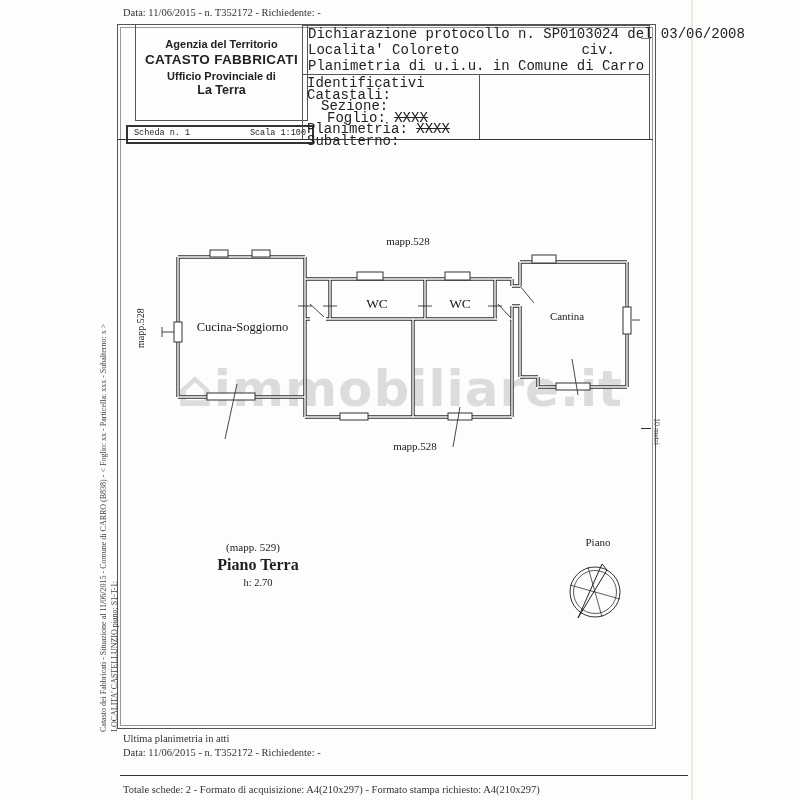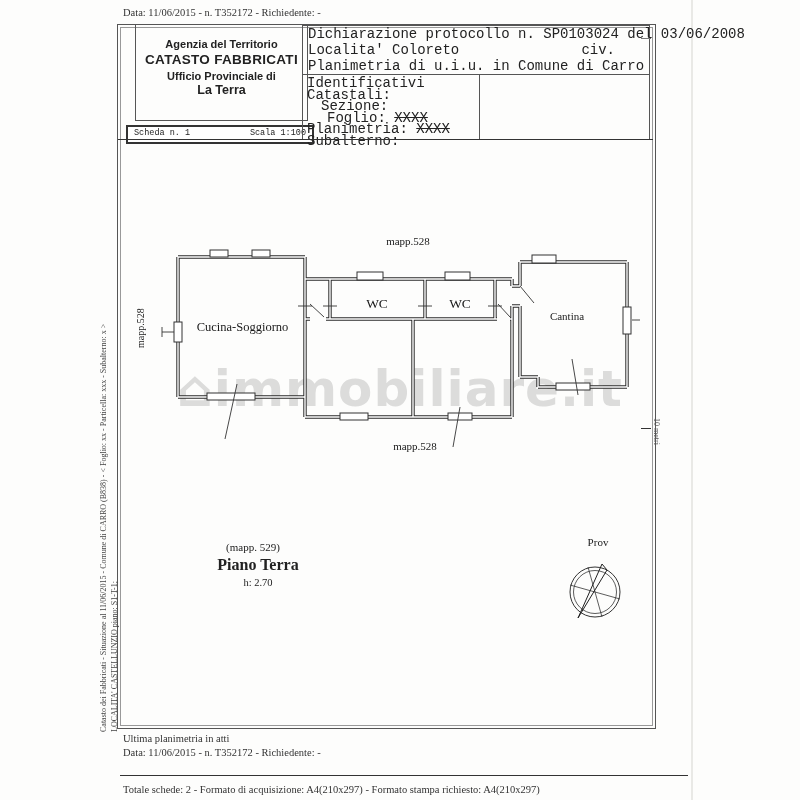--- a/index.html
+++ b/index.html
@@ -178,21 +178,21 @@
 <div class="abs serif plan-label" style="left:165px;top:320px;width:155px;font-size:12.5px;">Cucina-Soggiorno</div>
 <div class="abs serif plan-label" style="left:337px;top:296px;width:80px;font-size:13.5px;">WC</div>
 <div class="abs serif plan-label" style="left:420px;top:296px;width:80px;font-size:13.5px;">WC</div>
 <div class="abs serif plan-label" style="left:527px;top:310px;width:80px;font-size:11px;">Cantina</div>
 <div class="abs serif plan-label" style="left:375px;top:440px;width:80px;font-size:11px;">mapp.528</div>
 
 <div class="abs serif floor-ref">(mapp. 529)</div>
 <div class="abs serif floor-title">Piano Terra</div>
 <div class="abs serif floor-h">h: 2.70</div>
 
-<div class="abs serif nord-label">Prov</div>
+<div class="abs serif nord-label">Piano</div>
 <svg class="abs" style="left:552px;top:530px;" width="100" height="100" viewBox="0 0 100 100">
   <circle cx="43" cy="62" r="25" fill="none" stroke="#333" stroke-width="1"></circle>
   <circle cx="43" cy="62" r="21.5" fill="none" stroke="#333" stroke-width="0.8"></circle>
   <path d="M18,55 L68,69 M36,37 L50,87" fill="none" stroke="#333" stroke-width="0.8"></path>
   <polygon points="26,88 50,34 55,40" fill="none" stroke="#222" stroke-width="1"></polygon>
 </svg>
 
 <div class="abs serif footer-line" style="top:733px;">Ultima planimetria in atti</div>
 <div class="abs serif footer-line" style="top:747px;">Data: 11/06/2015 - n. T352172 - Richiedente: -</div>
 <div class="abs serif footer-line" style="top:756px;margin-top:28px;">Totale schede: 2 - Formato di acquisizione: A4(210x297)  - Formato stampa richiesto: A4(210x297)</div>

